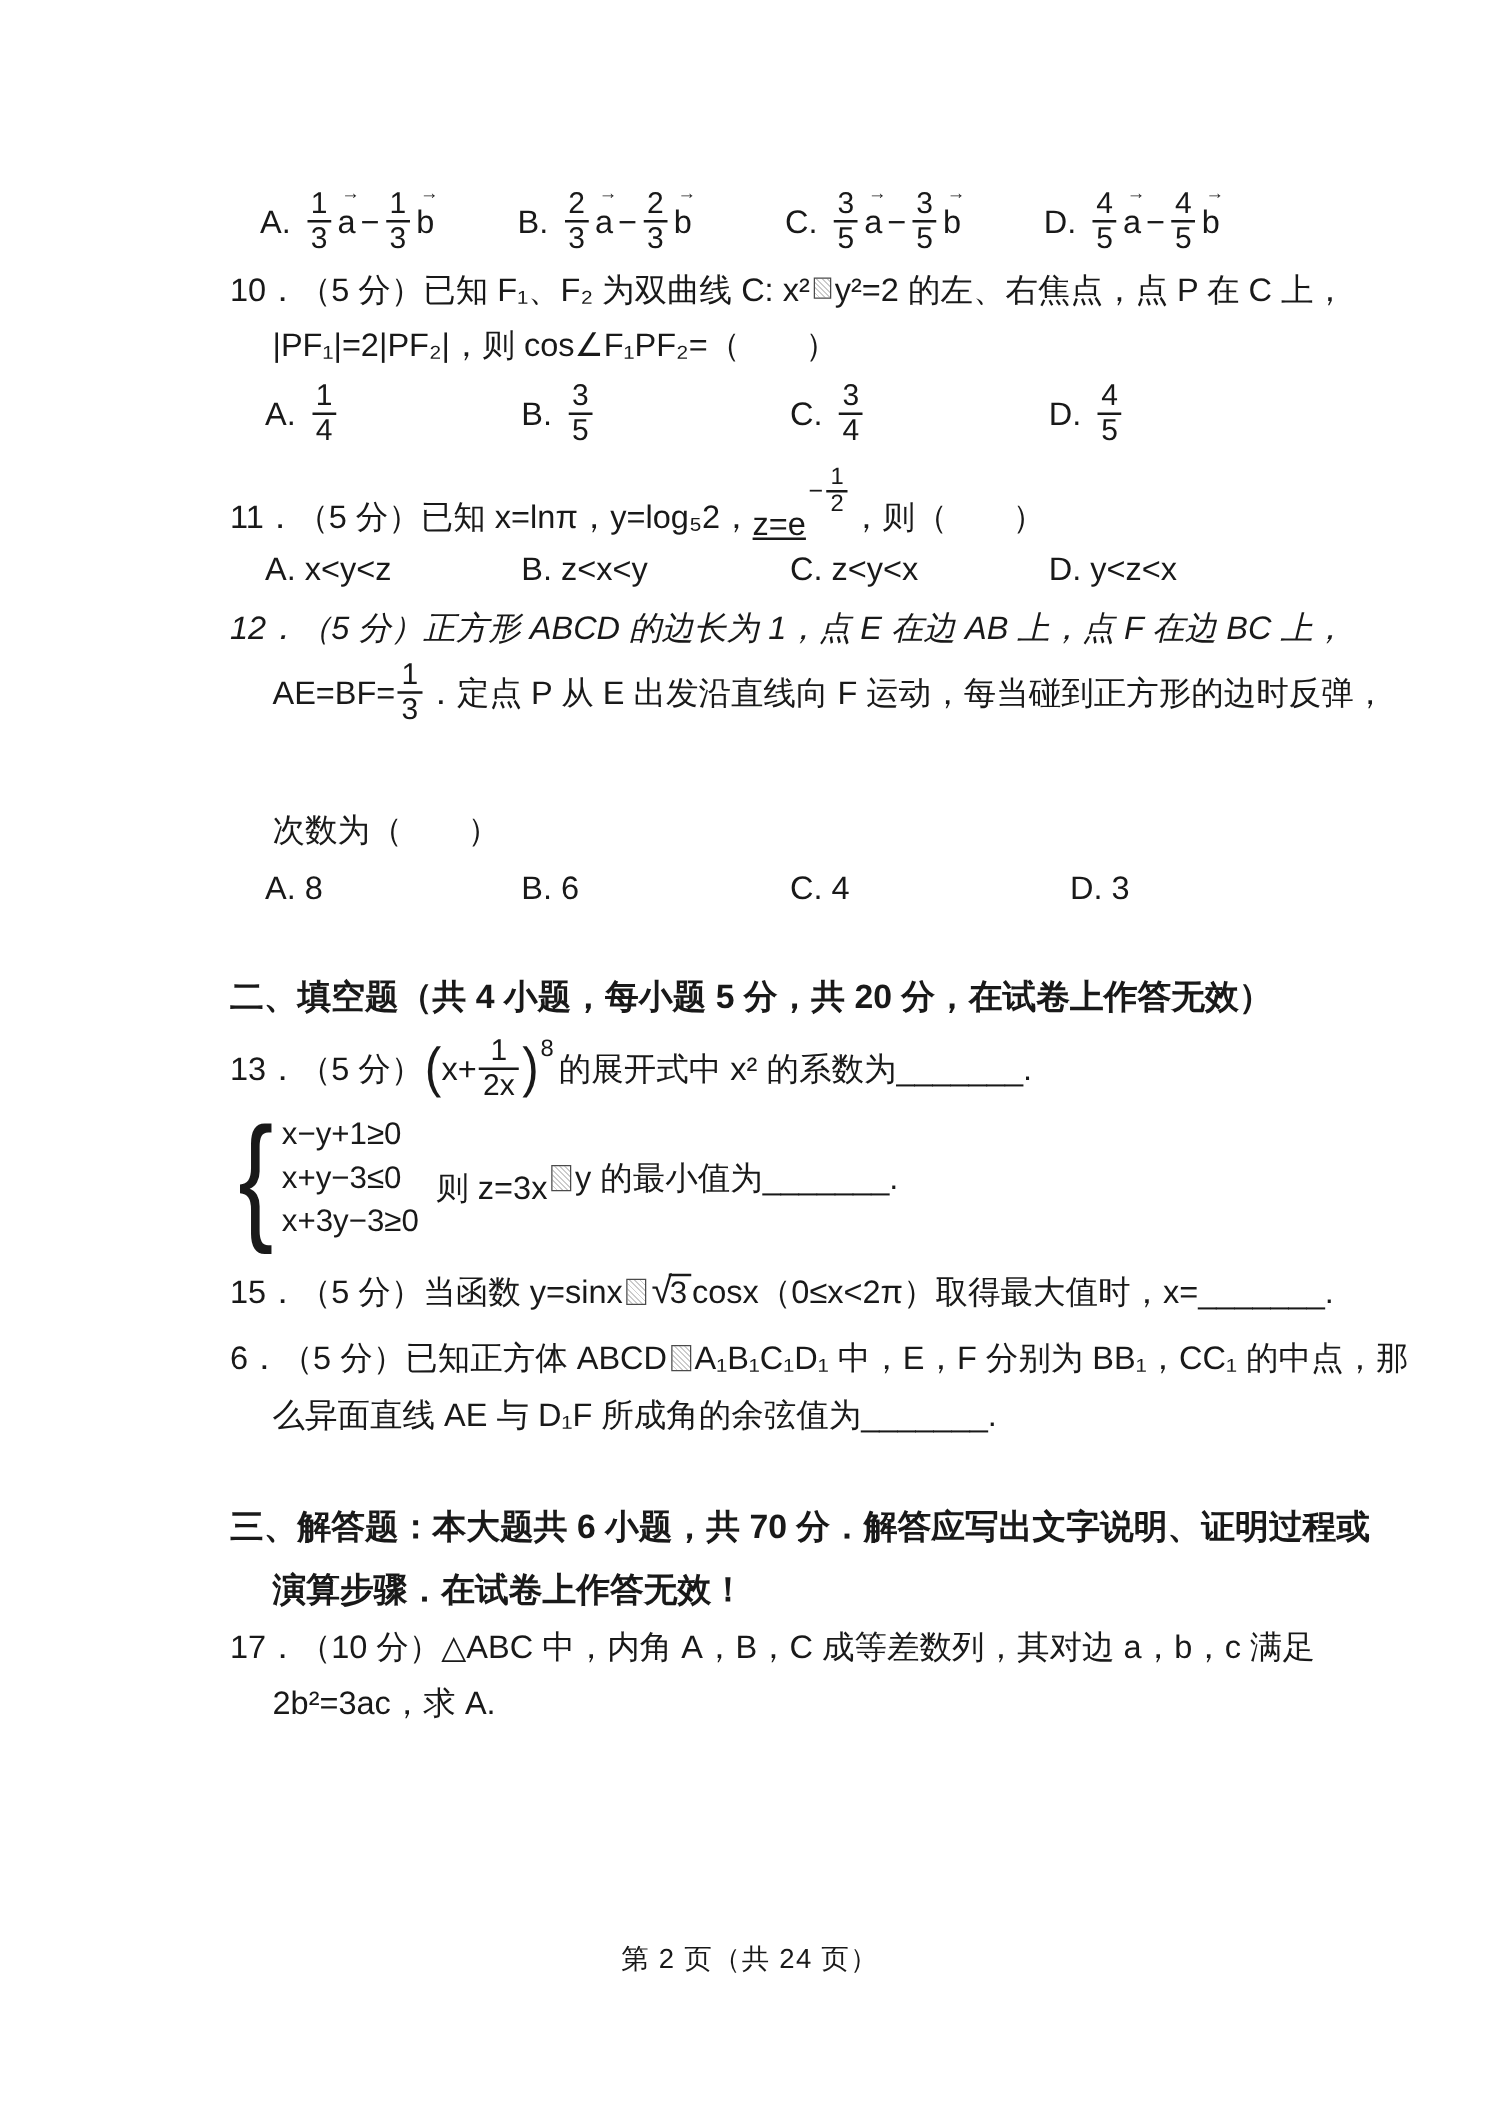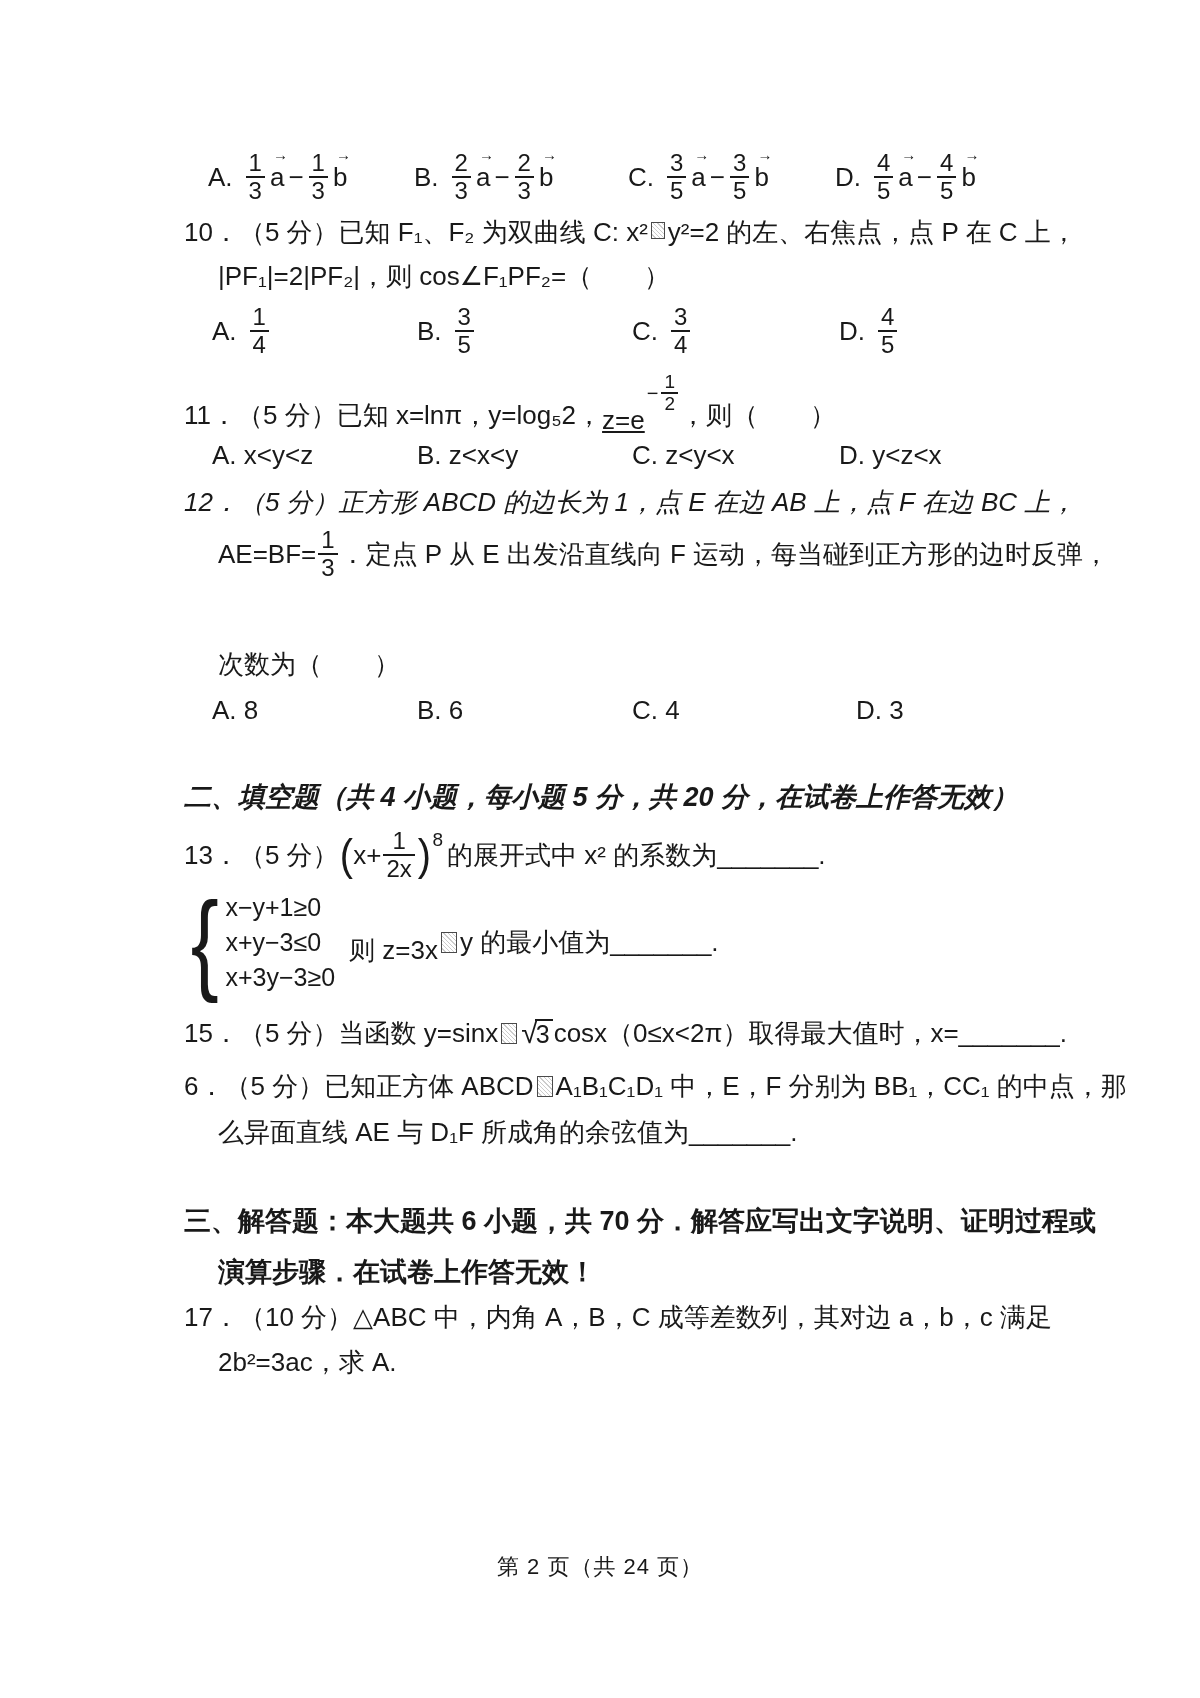--- a/index.html
+++ b/index.html
@@ -165,21 +165,21 @@
     <span>．定点 P 从 E 出发沿直线向 F 运动，每当碰到正方形的边时反弹，</span>
   </div>
   <div class="line" style="top:648px;left:218px;">次数为（　　）</div>
   <div class="optrow" style="top:695px;">
     <span class="opt" style="left:212px;">A. 8</span>
     <span class="opt" style="left:417px;">B. 6</span>
     <span class="opt" style="left:632px;">C. 4</span>
     <span class="opt" style="left:839px;margin-left:17px;">D. 3</span>
   </div>
 
-  <div class="line sec" style="top:781px;left:184px;font-style:italic;">二、填空题（共 4 小题，每小题 5 分，共 20 分，在试卷上作答无效）</div>
+  <div class="line sec" style="top:781px;left:184px;">二、填空题（共 4 小题，每小题 5 分，共 20 分，在试卷上作答无效）</div>
 
   <div class="line flexline" style="top:826px;left:184px;height:58px;">
     <span>13．（5 分）</span>
     <span class="bigparen">(</span>
     <span>x+</span>
     <span class="frac">
         <span class="num">1</span>
         <span class="den">2x</span>
       </span>
     <span class="bigparen">)</span>

